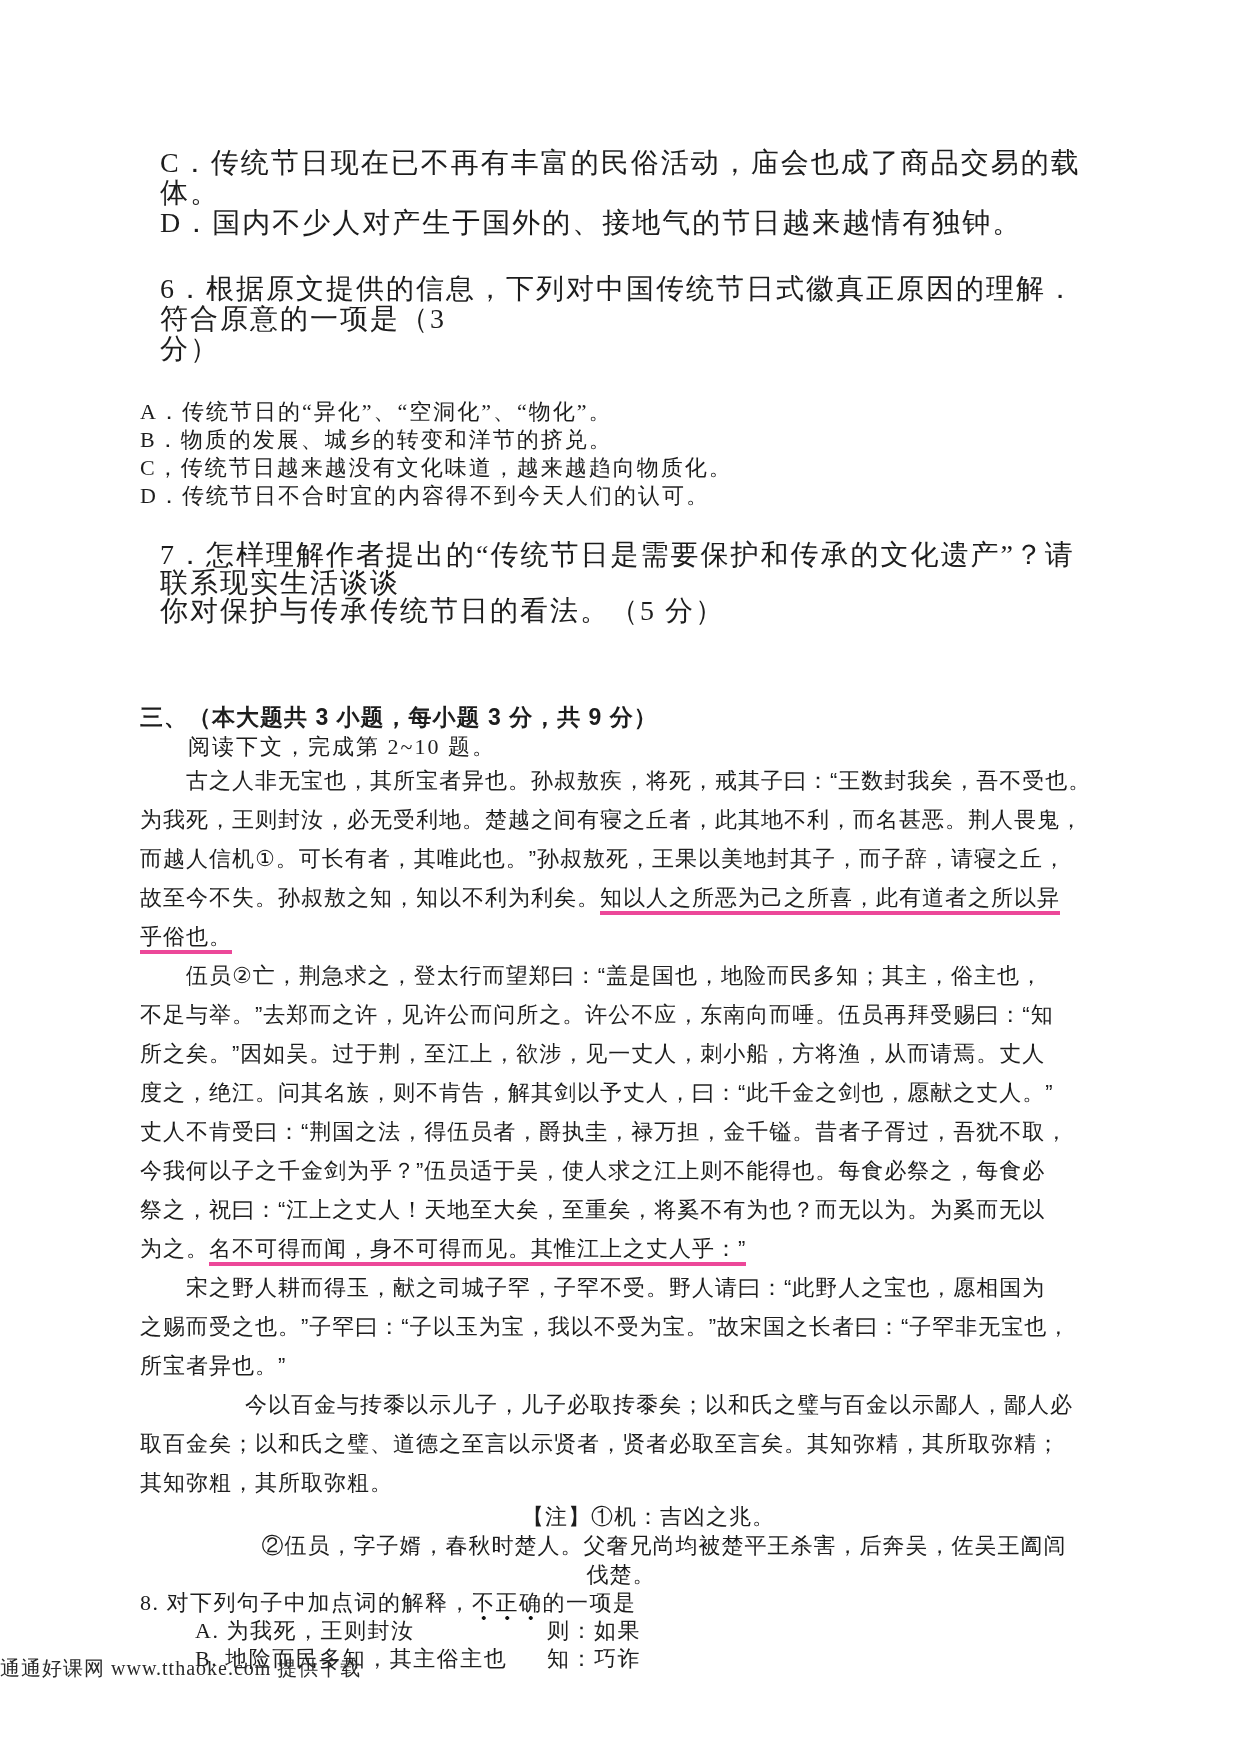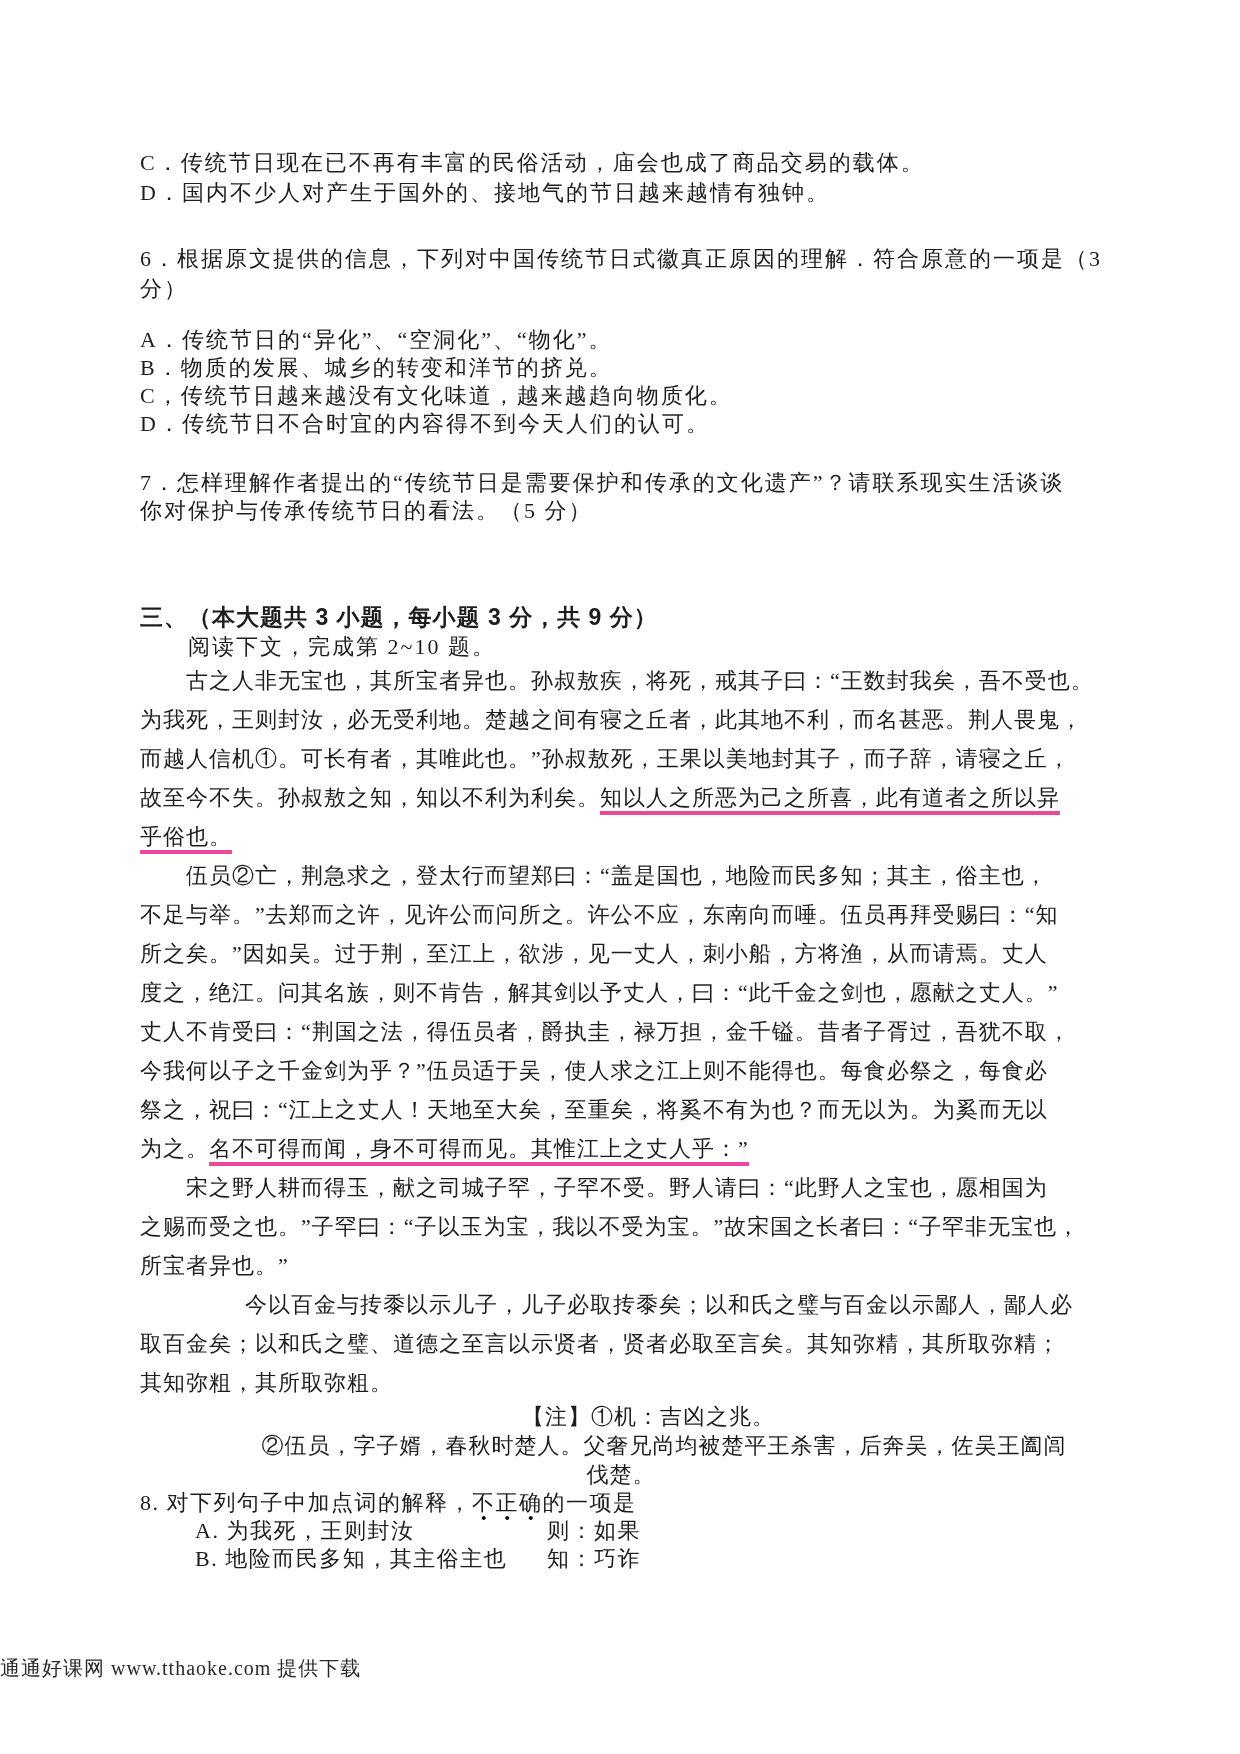--- a/index.html
+++ b/index.html
@@ -2,36 +2,36 @@
 <html><head>
 <meta charset="utf-8">
 <style>
   html,body { margin:0; padding:0; background:#ffffff; }
   .page {
     position:relative; width:1240px; height:1754px; background:#ffffff;
     color:#1d1d1d; overflow:hidden;
     font-family:"Liberation Serif","DejaVu Serif",serif;
   }
   .content { position:absolute; left:140px; top:148px; width:962px; }
-  .qline { font-size:22px; line-height:30px; letter-spacing:2px; }
+  .qline { font-size:28px; line-height:30px; letter-spacing:2px;margin-left:20px; }
   .q6 { margin-top:36px; }
-  .q6opts { margin-top:22px; }
+  .q6opts { margin-top:34px; }
   .q6opts .opt { font-size:22px; line-height:28px; letter-spacing:2px; }
   .q7 { margin-top:31px; }
   .q7 .qline { line-height:28px; }
   .sec-heading {
     margin-top:77px; font-size:23px; line-height:30px; font-weight:bold;
     font-family:"Liberation Sans","DejaVu Sans",sans-serif; letter-spacing:1px;
   }
   .intro { font-size:22px; line-height:29px; letter-spacing:2px; padding-left:48px; }
   .passage {
     font-family:"Liberation Sans","DejaVu Sans",sans-serif;
     font-size:22px; line-height:39px; letter-spacing:1px;
   }
-  .pline { white-space:nowrap;font-family:Liberation Serif, serif; }
+  .pline { white-space:nowrap; }
   .ind2 { padding-left:46px; }
   .ind5 { padding-left:105px; }
   .uline { border-bottom:4px solid #ec4899; padding-bottom:1px; }
   .source-line { font-size:22px; line-height:30px; letter-spacing:1px; text-align:right; }
   .notes { font-size:22px; line-height:29px; letter-spacing:1px;text-align:center; }
   .note-1 { padding-left:55px; }
   .note-2 { padding-left:86px; }
   .q8stem { font-size:22px; line-height:28px; letter-spacing:1.5px; }
   .em-dots {
     padding-bottom:6px;

